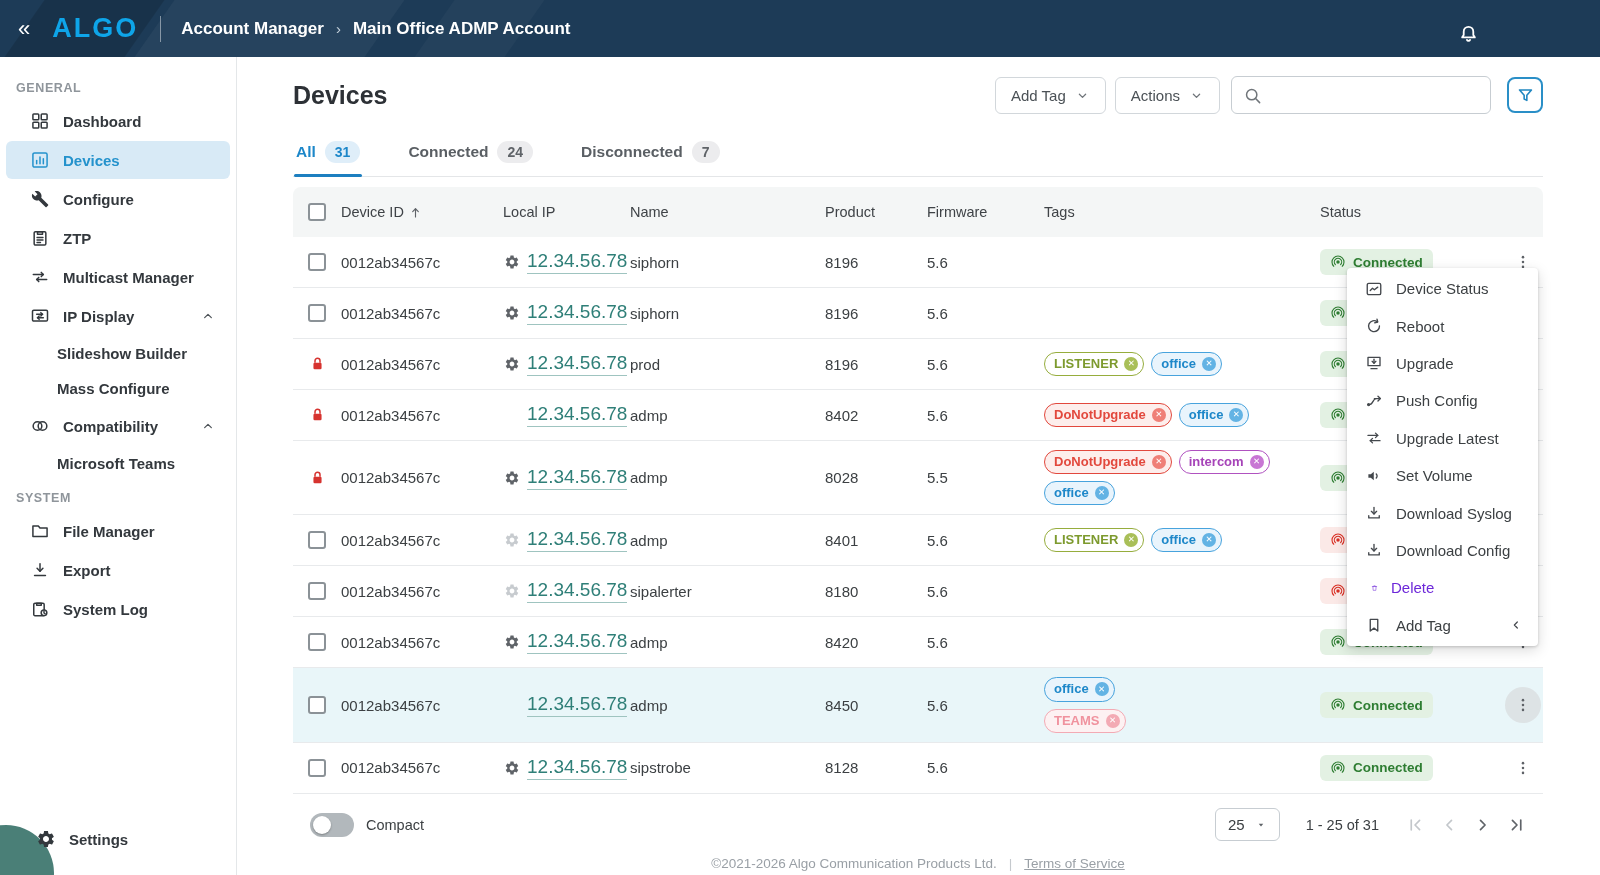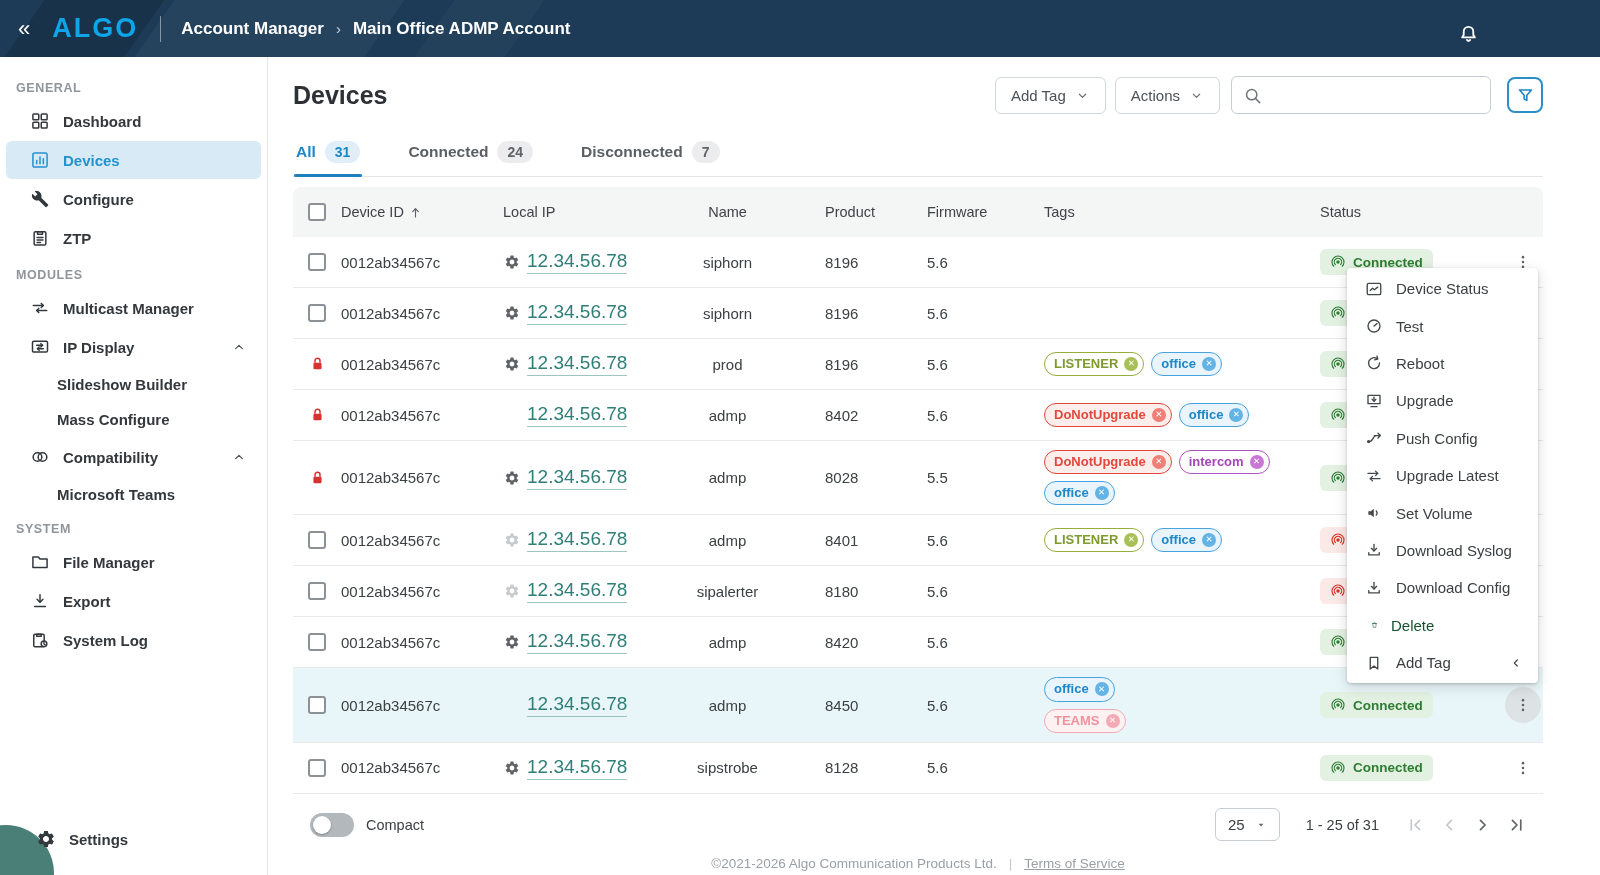--- a/index.html
+++ b/index.html
@@ -16,21 +16,21 @@
   .logo { color:#0ea5e9; font-size:27px; font-weight:800; letter-spacing:2px; z-index:2; }
   .logo-divider { width:1px; height:26px; background:rgba(255,255,255,.45); margin:0 20px 0 22px; z-index:2; }
   .breadcrumb { display:flex; align-items:center; gap:12px; z-index:2; }
   .crumb { color:#fff; font-size:17px; font-weight:600; }
   .crumb-sep { color:#c6d2dc; font-size:15px; }
   .topbar-right { margin-left:auto; display:flex; align-items:center; gap:34px; margin-right:26px; z-index:2;flex-direction:column; }
   .back-btn { display:flex; align-items:center; gap:10px; border:1.5px solid #b9c6d0; border-radius:6px; background:transparent; color:#fff; font-size:15px; font-weight:600; padding:9px 16px; cursor:pointer; font-family:inherit; }
   .iconbtn { background:none; border:none; cursor:pointer; display:flex; align-items:center; }
 
   
-  .sidebar { position:absolute; top:57px; left:0; bottom:0; width:268px; background:#fff; border-right:1px solid #e4e7e9; padding-top:14px; z-index:30; overflow:hidden; }
+  .sidebar { position:absolute; top:57px; left:0; bottom:0; width:237px; background:#fff; border-right:1px solid #e4e7e9; padding-top:14px; z-index:30; overflow:hidden; }
   .side-section-label { font-size:12.5px; font-weight:600; color:#8f959b; letter-spacing:.6px; padding:10px 16px 6px; }
   .side-item { display:flex; align-items:center; gap:13px; padding:9px 14px 9px 24px; margin:1px 6px; border-radius:6px; cursor:pointer; color:#33383d; font-size:15px; font-weight:600; position:relative; }
   .side-item .sicon { display:flex; width:20px; justify-content:center; color:#33383d; }
   .side-item.active { background:#d8eaf6; color:#2492cc; }
   .side-item.active .sicon { color:#2492cc; }
   .side-item .chev { margin-left:auto; display:flex; color:#4b5156; }
   .side-subitem { padding:9px 14px 9px 57px; font-size:15px; font-weight:600; color:#33383d; cursor:pointer; }
   .side-settings { position:absolute; bottom:16px; left:6px; right:6px; z-index:2; }
   .teal-blob { position:absolute; bottom:-46px; left:-42px; width:96px; height:96px; border-radius:50%; background:#4a7f77; z-index:1; }
 
@@ -54,21 +54,21 @@
   .tab.active::after { content:""; position:absolute; left:0; right:0; bottom:-1px; height:3px; background:#1d7fc0; border-radius:2px; }
 
   
   .table { margin-top:10px; }
   .thead { display:flex; align-items:center; height:50px; background:#f4f6f6; border-radius:8px 8px 0 0; font-size:14.5px; color:#3f4347; }
   .trow { display:flex; align-items:center; min-height:51px; border-bottom:1px solid #e8eaec; font-size:15px; color:#3c4043; }
   .trow.hl { background:#e9f6f9; }
   .c-sel { width:48px; display:flex; justify-content:center; flex-shrink:0; }
   .c-id { width:162px; flex-shrink:0; }
   .c-ip { width:127px; flex-shrink:0; display:flex; align-items:center; gap:7px; }
-  .c-name { width:195px; flex-shrink:0;text-align:center; }
+  .c-name { width:195px; flex-shrink:0; }
   .c-prod { width:102px; flex-shrink:0; }
   .c-fw { width:117px; flex-shrink:0; }
   .c-tags { width:276px; flex-shrink:0; display:flex; flex-wrap:wrap; gap:7px; padding:9px 10px 9px 0; align-items:center; }
   .c-tags.stacked { flex-direction:column; align-items:flex-start; }
   .c-status { width:183px; flex-shrink:0; }
   .c-menu { margin-left:auto; width:42px; display:flex; justify-content:center; }
   .th-id { display:flex; align-items:center; gap:4px; }
   .checkbox { width:18px; height:18px; border:2px solid #8b9297; border-radius:3px; background:#fff; cursor:pointer; }
   .gearslot { width:17px; display:flex; justify-content:center; }
   .gear { color:#5f6368; cursor:pointer; display:flex; }
@@ -105,21 +105,21 @@
   .navbtn.disabled { color:#c3c7cb; cursor:default; }
 
   .copyright { text-align:center; font-size:13.5px; color:#9aa0a6; margin-top:9px; display:flex; justify-content:center; gap:12px; align-items:center; }
   .copyright .sep { color:#c5c9cd; }
   .terms { color:#9aa0a6; text-decoration:underline; cursor:pointer; }
 
   
   .ctxmenu { position:absolute; left:1347px; top:268px; width:191px; background:#fff; border-radius:4px; box-shadow:0 1px 3px rgba(0,0,0,.18), 0 4px 14px rgba(0,0,0,.15); padding:2px 0; z-index:50; }
   .ctx-item { display:flex; align-items:center; gap:13px; height:37.4px; padding:0 14px 0 17px; font-size:15px; color:#3c4043; cursor:pointer; }
   .ctx-item .cicon { display:flex; width:19px; justify-content:center; color:#44484d; }
-  .ctx-item.danger, .ctx-item.danger .cicon { color:#14532d;padding-left:12px; }
+  .ctx-item.danger, .ctx-item.danger .cicon { color:#6d28d9;padding-left:12px; }
   .ctx-item .subchev { margin-left:auto; display:flex; color:#44484d; }
 </style>
 </head>
 <body>
 
 <div class="app">
 
   <div class="topbar">
     <div class="deco1"></div>
     <div class="deco2"></div>
@@ -197,21 +197,20 @@
             <svg width="20" height="20" viewBox="0 0 24 24" fill="none" stroke="currentColor" stroke-width="1.8" stroke-linecap="round" stroke-linejoin="round">
               <rect x="5" y="4.5" width="14" height="16" rx="1.5"></rect>
               <path d="M9 4.5h6v3H9z"></path>
               <path d="M8.5 11.5h7"></path>
               <path d="M8.5 14.5h7"></path>
               <path d="M8.5 17.5h4"></path>
             </svg>
           </span>
           <span>ZTP</span>
         </div>
-        <div class="side-section-label">MODULES</div>
         <div class="side-item">
           <span class="sicon" style="display: flex;">
             <svg width="20" height="20" viewBox="0 0 24 24" fill="none" stroke="currentColor" stroke-width="1.8" stroke-linecap="round" stroke-linejoin="round">
               <path d="M4 9h12"></path>
               <path d="M13.5 6.5L16 9l-2.5 2.5"></path>
               <path d="M20 15H8"></path>
               <path d="M10.5 12.5L8 15l2.5 2.5"></path>
             </svg>
           </span>
           <span>Multicast Manager</span>
@@ -867,29 +866,20 @@
           <svg width="18" height="18" viewBox="0 0 24 24" fill="none" stroke="currentColor" stroke-width="1.8" stroke-linecap="round" stroke-linejoin="round">
             <rect x="3" y="4.5" width="18" height="15" rx="2"></rect>
             <path d="M7 14l3-3 2.5 2L17 9.5"></path>
           </svg>
         </span>
         <span>Device Status</span>
       </div>
       <div class="ctx-item">
         <span class="cicon" style="display: flex;">
           <svg width="18" height="18" viewBox="0 0 24 24" fill="none" stroke="currentColor" stroke-width="1.8" stroke-linecap="round" stroke-linejoin="round">
-            <circle cx="12" cy="12" r="8"></circle>
-            <path d="M12 12l4-3.2"></path>
-          </svg>
-        </span>
-        <span>Test</span>
-      </div>
-      <div class="ctx-item">
-        <span class="cicon" style="display: flex;">
-          <svg width="18" height="18" viewBox="0 0 24 24" fill="none" stroke="currentColor" stroke-width="1.8" stroke-linecap="round" stroke-linejoin="round">
             <path d="M16.5 6.5A7.3 7.3 0 1 0 19.3 12"></path>
             <path d="M16 2.8l1 3.9-3.9 1"></path>
           </svg>
         </span>
         <span>Reboot</span>
       </div>
       <div class="ctx-item">
         <span class="cicon" style="display: flex;">
           <svg width="18" height="18" viewBox="0 0 24 24" fill="none" stroke="currentColor" stroke-width="1.8" stroke-linecap="round" stroke-linejoin="round">
             <path d="M4 4.5h16v11H4z"></path>

